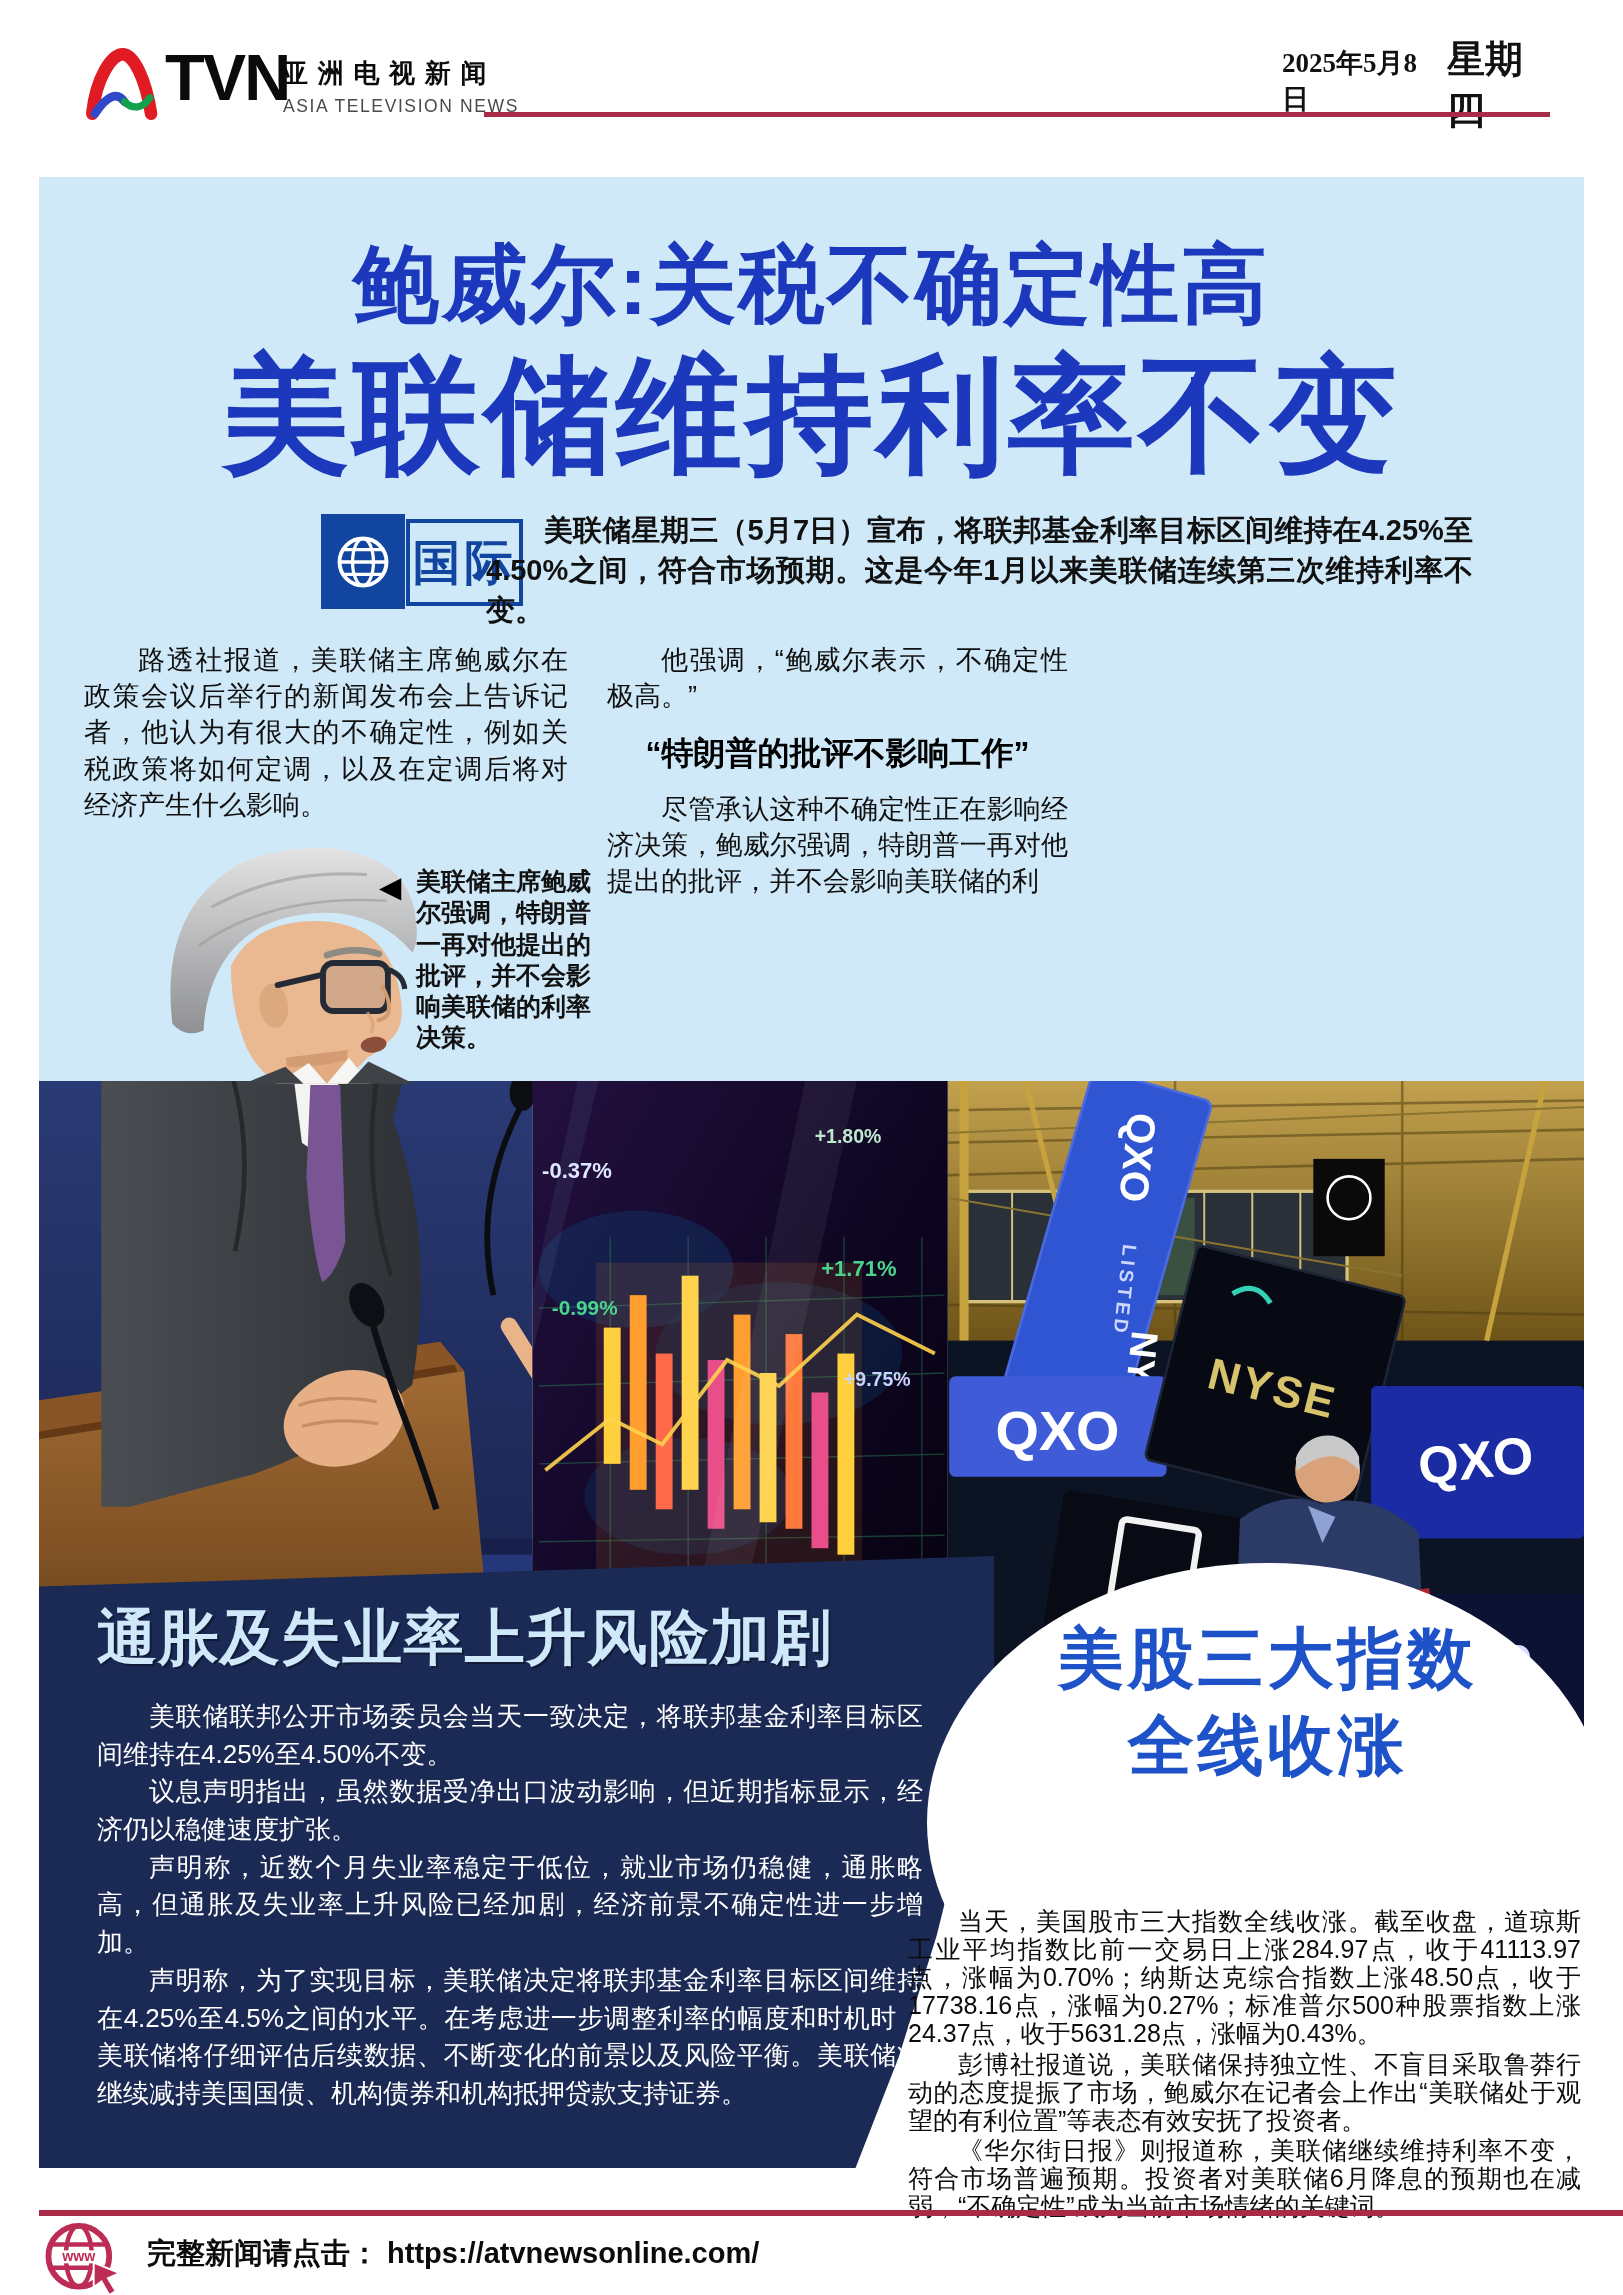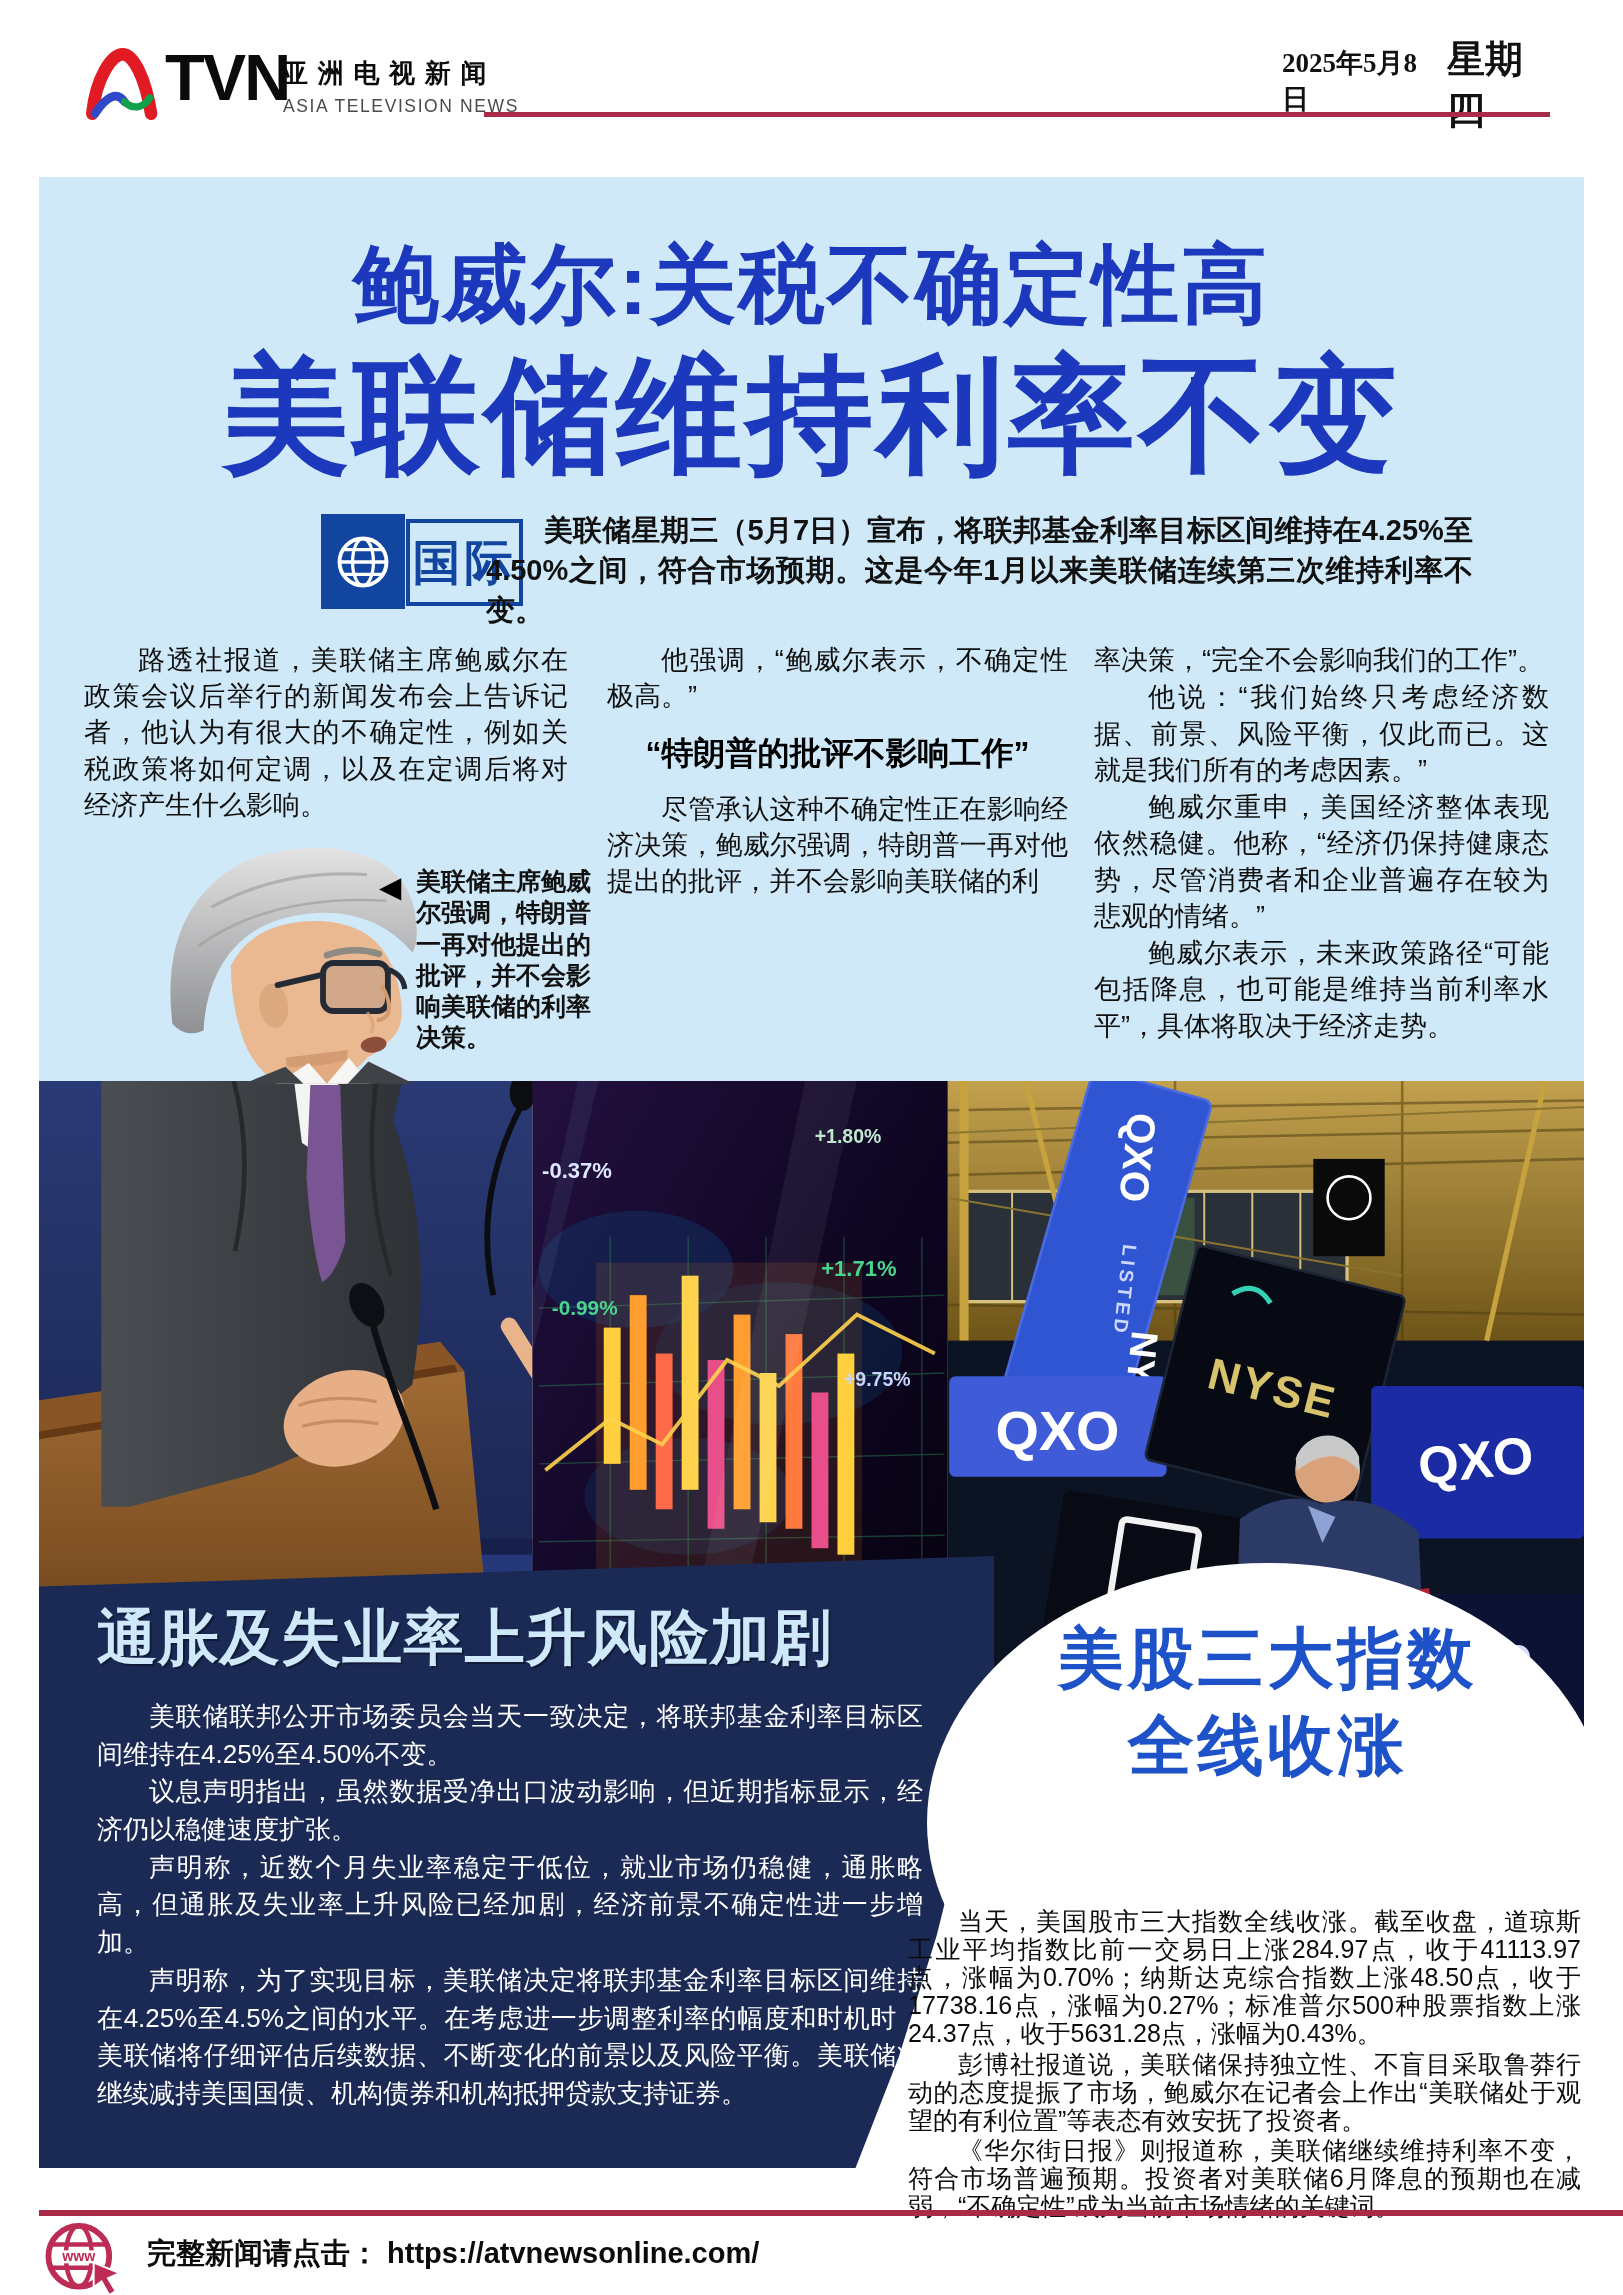--- a/index.html
+++ b/index.html
@@ -101,26 +101,20 @@
   </div>
   <div id="intro" class="abs">美联储星期三（5月7日）宣布，将联邦基金利率目标区间维持在4.25%至4.50%之间，符合市场预期。这是今年1月以来美联储连续第三次维持利率不变。</div>
 
   <div id="col-1" class="abs col">
     <p class="p-ind">路透社报道，美联储主席鲍威尔在政策会议后举行的新闻发布会上告诉记者，他认为有很大的不确定性，例如关税政策将如何定调，以及在定调后将对经济产生什么影响。</p>
   </div>
   <div id="col-2" class="abs col">
     <p class="p-ind">他强调，“鲍威尔表示，不确定性极高。”</p>
     <div id="subhead">“特朗普的批评不影响工作”</div>
     <p class="p-ind">尽管承认这种不确定性正在影响经济决策，鲍威尔强调，特朗普一再对他提出的批评，并不会影响美联储的利</p>
-  </div>
-  <div id="col-3" class="abs col">
-    <p class="p-cont">率决策，“完全不会影响我们的工作”。</p>
-    <p class="p-ind">他说：“我们始终只考虑经济数据、前景、风险平衡，仅此而已。这就是我们所有的考虑因素。”</p>
-    <p class="p-ind">鲍威尔重申，美国经济整体表现依然稳健。他称，“经济仍保持健康态势，尽管消费者和企业普遍存在较为悲观的情绪。”</p>
-    <p class="p-ind">鲍威尔表示，未来政策路径“可能包括降息，也可能是维持当前利率水平”，具体将取决于经济走势。</p>
   </div>
 
   <svg id="powell-head" class="abs" viewBox="0 0 430 392">
     <defs>
       <linearGradient id="hairG" x1="0" y1="0" x2="0" y2="1">
         <stop offset="0" stop-color="#e3e3e3"></stop>
           <stop offset="1" stop-color="#8f9093"></stop>
       </linearGradient>
     </defs>
     <path d="M30,300 Q8,120 140,50 Q250,8 340,46 Q400,75 405,140 Q410,170 400,190 Q340,120 240,130 Q140,140 100,220 Q80,260 78,310 Q50,322 30,300 Z" fill="url(#hairG)"></path>

